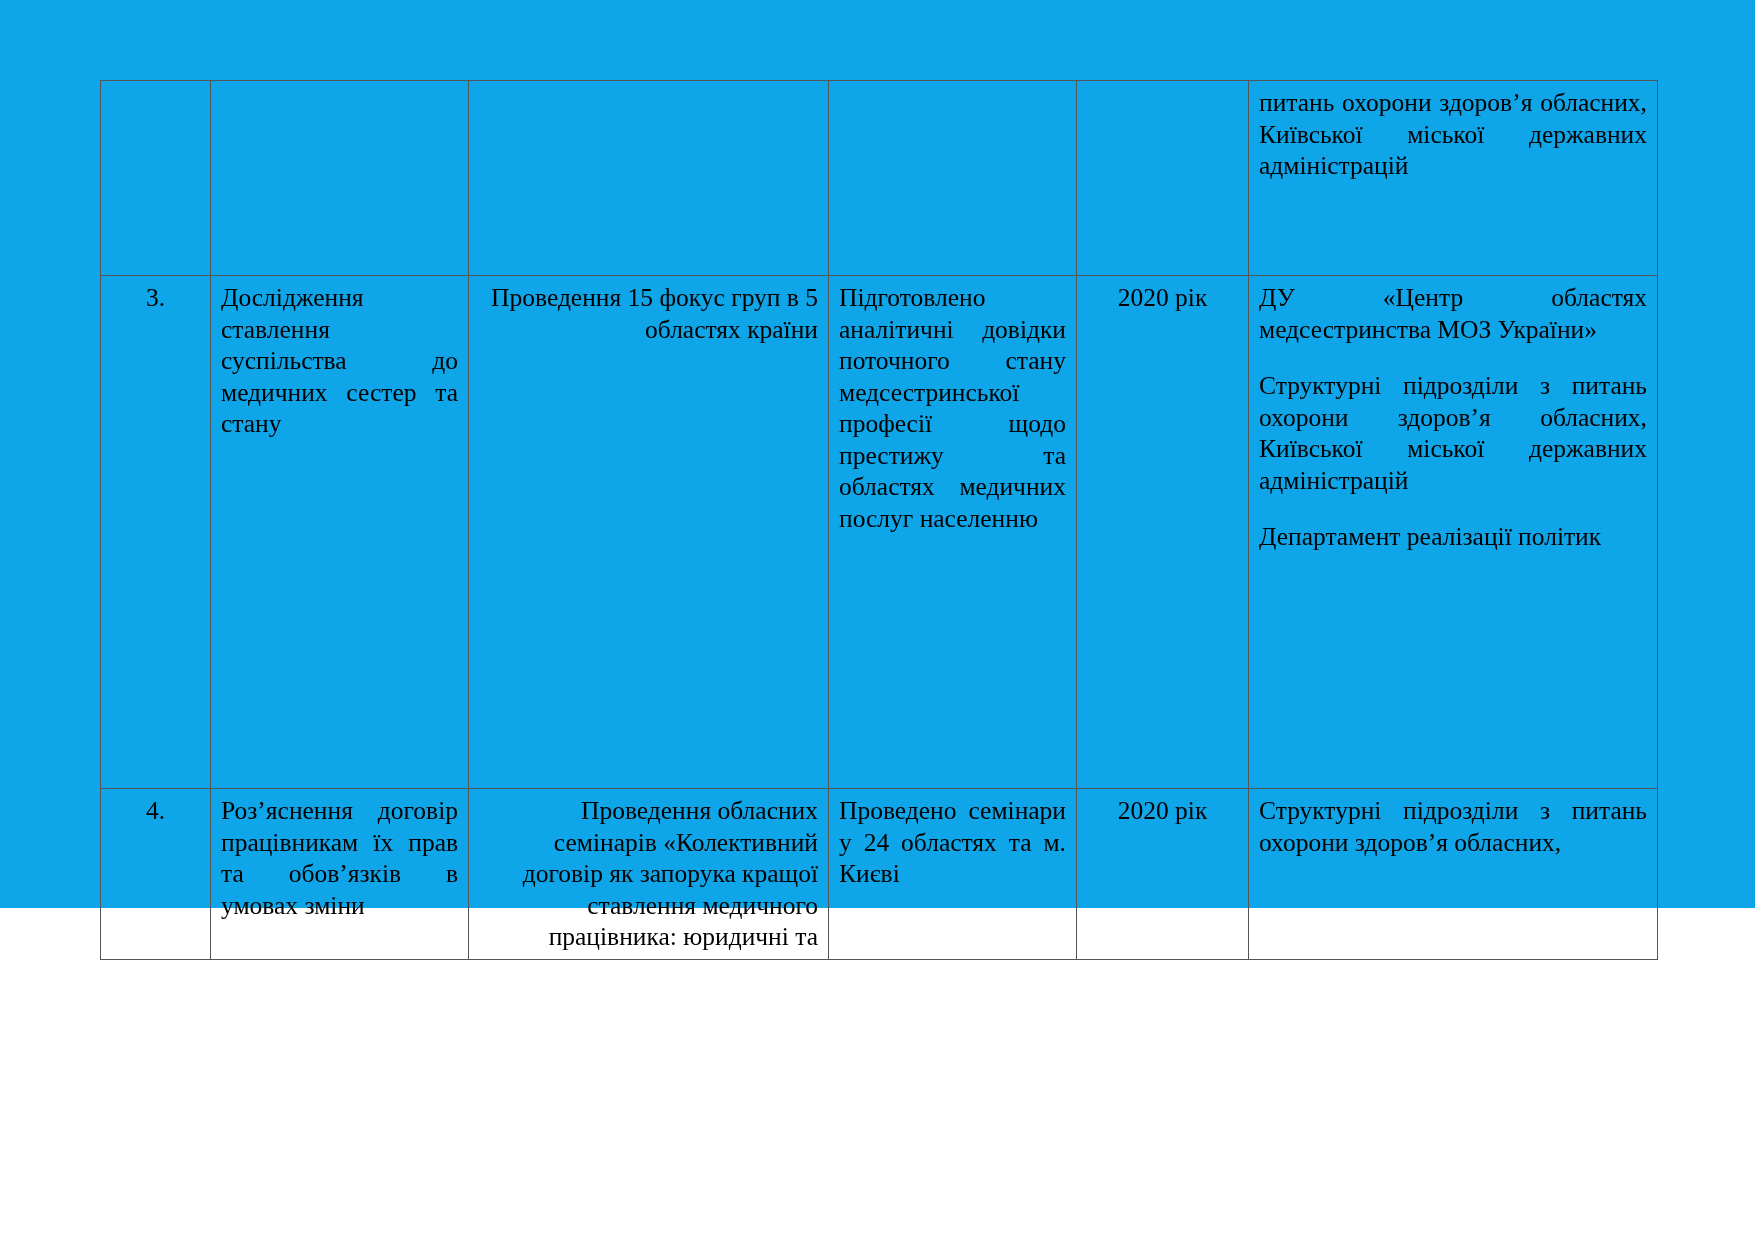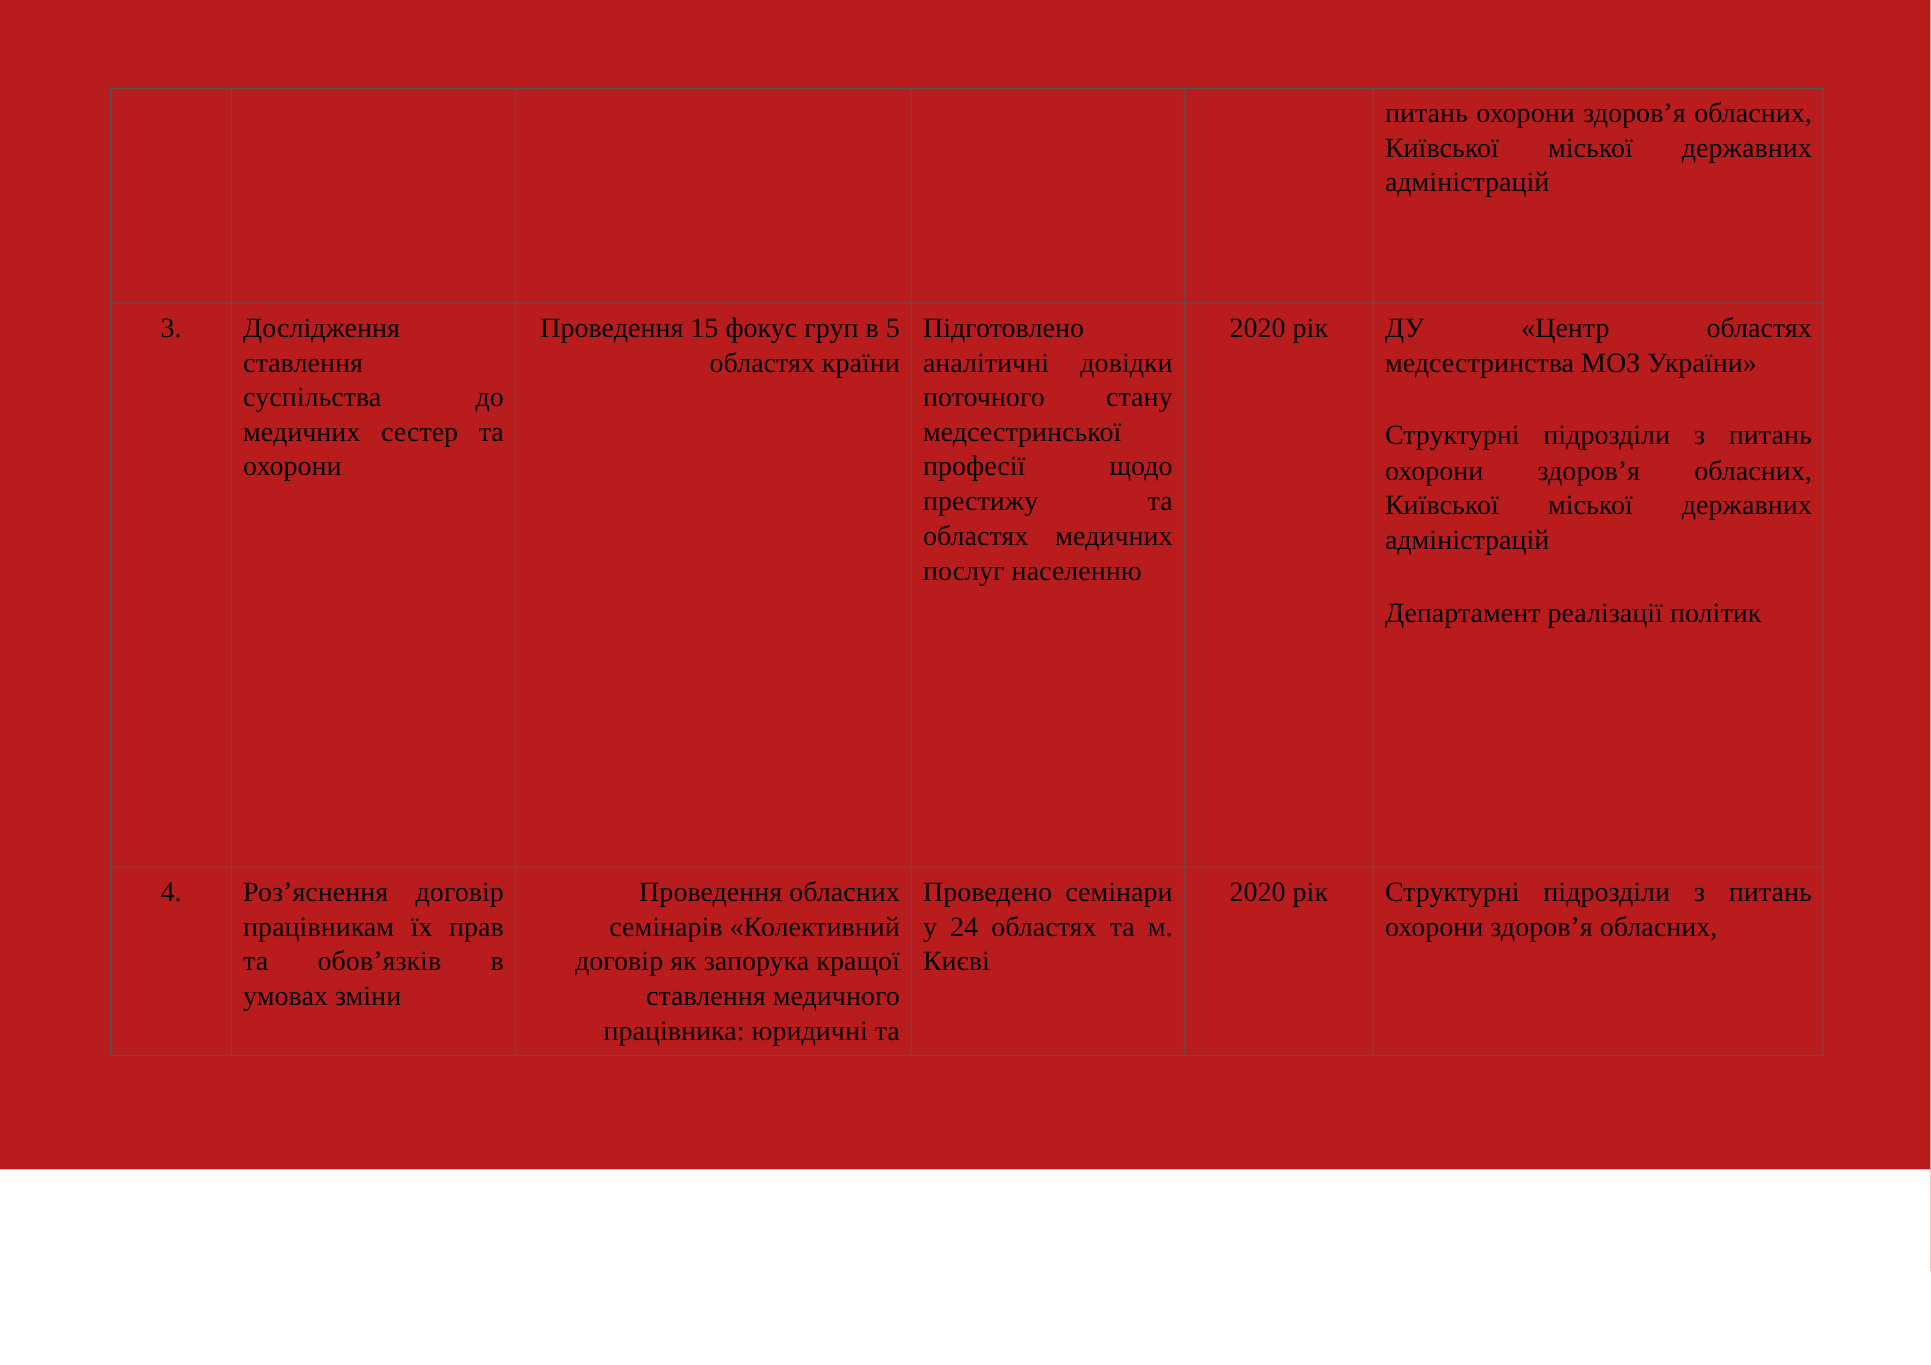--- a/index.html
+++ b/index.html
@@ -11,22 +11,22 @@
   body {
     width: 1755px;
     height: 1241px;
     font-family: "Liberation Serif", "DejaVu Serif", serif;
     color: #000000;
     overflow: hidden;
   }
   .page {
     position: relative;
     width: 1755px;
-    height: 1063px;
-    background: #b91c1c;
+    height: 908px;
+    background: #0ea5e9;
     box-sizing: border-box;
   }
   .doc-table {
     position: absolute;
     left: 100px;
     top: 80px;
     width: 1557px;
     border-collapse: collapse;
     table-layout: fixed;
   }
@@ -47,21 +47,21 @@
   col.c-resp  { width: 409px; }
 
   .t-center { text-align: center; }
   .t-just   { text-align: justify; text-justify: inter-word; }
   .t-left   { text-align: right; }
 
   .cell-p {
     margin: 0;
   }
   .cell-p + .cell-p {
-    margin-top: 35px;
+    margin-top: 25px;
   }
   .empty-cell { padding: 0; }
 
   
   tr.row-cont td { height: 182px; }
   tr.row-3 td    { height: 500px; }
   tr.row-4 td    { height: 150px; }
 </style>
 </head>
 <body>
@@ -83,21 +83,21 @@
         <td class="t-center empty-cell"></td>
         <td class="t-just empty-cell"></td>
         <td class="t-just empty-cell"></td>
         <td class="t-just empty-cell"></td>
         <td class="t-center empty-cell"></td>
         <td class="t-just">питань охорони здоров’я обласних, Київської міської державних адміністрацій</td>
       </tr>
 
       <tr class="row-3">
         <td class="t-center">3.</td>
-        <td class="t-just">Дослідження ставлення суспільства до медичних сестер та охорони</td>
+        <td class="t-just">Дослідження ставлення суспільства до медичних сестер та стану</td>
         <td class="t-left">Проведення 15 фокус груп в 5 областях країни</td>
         <td class="t-just">Підготовлено аналітичні довідки поточного стану медсестринської професії щодо престижу та областях медичних послуг населенню</td>
         <td class="t-center">2020 рік</td>
         <td class="t-just">
           <p class="cell-p">ДУ «Центр областях медсестринства МОЗ України»</p>
           <p class="cell-p">Структурні підрозділи з питань охорони здоров’я обласних, Київської міської державних адміністрацій</p>
           <p class="cell-p">Департамент реалізації політик</p>
         </td>
       </tr>
 

